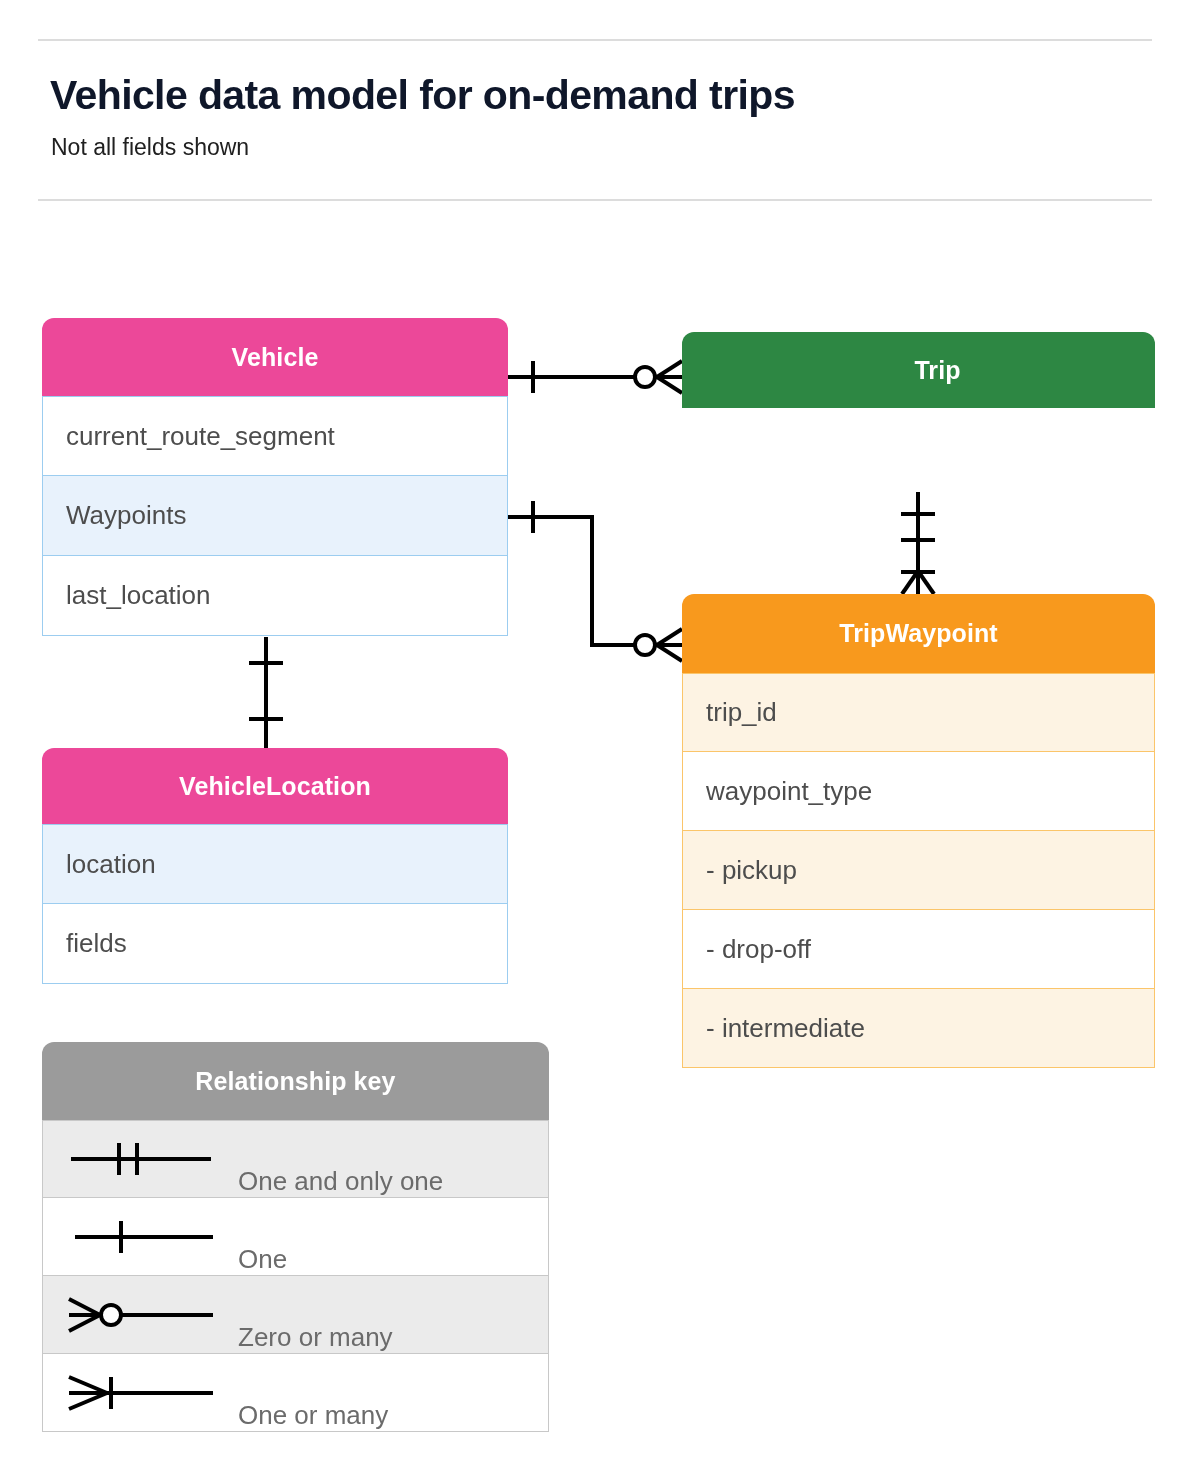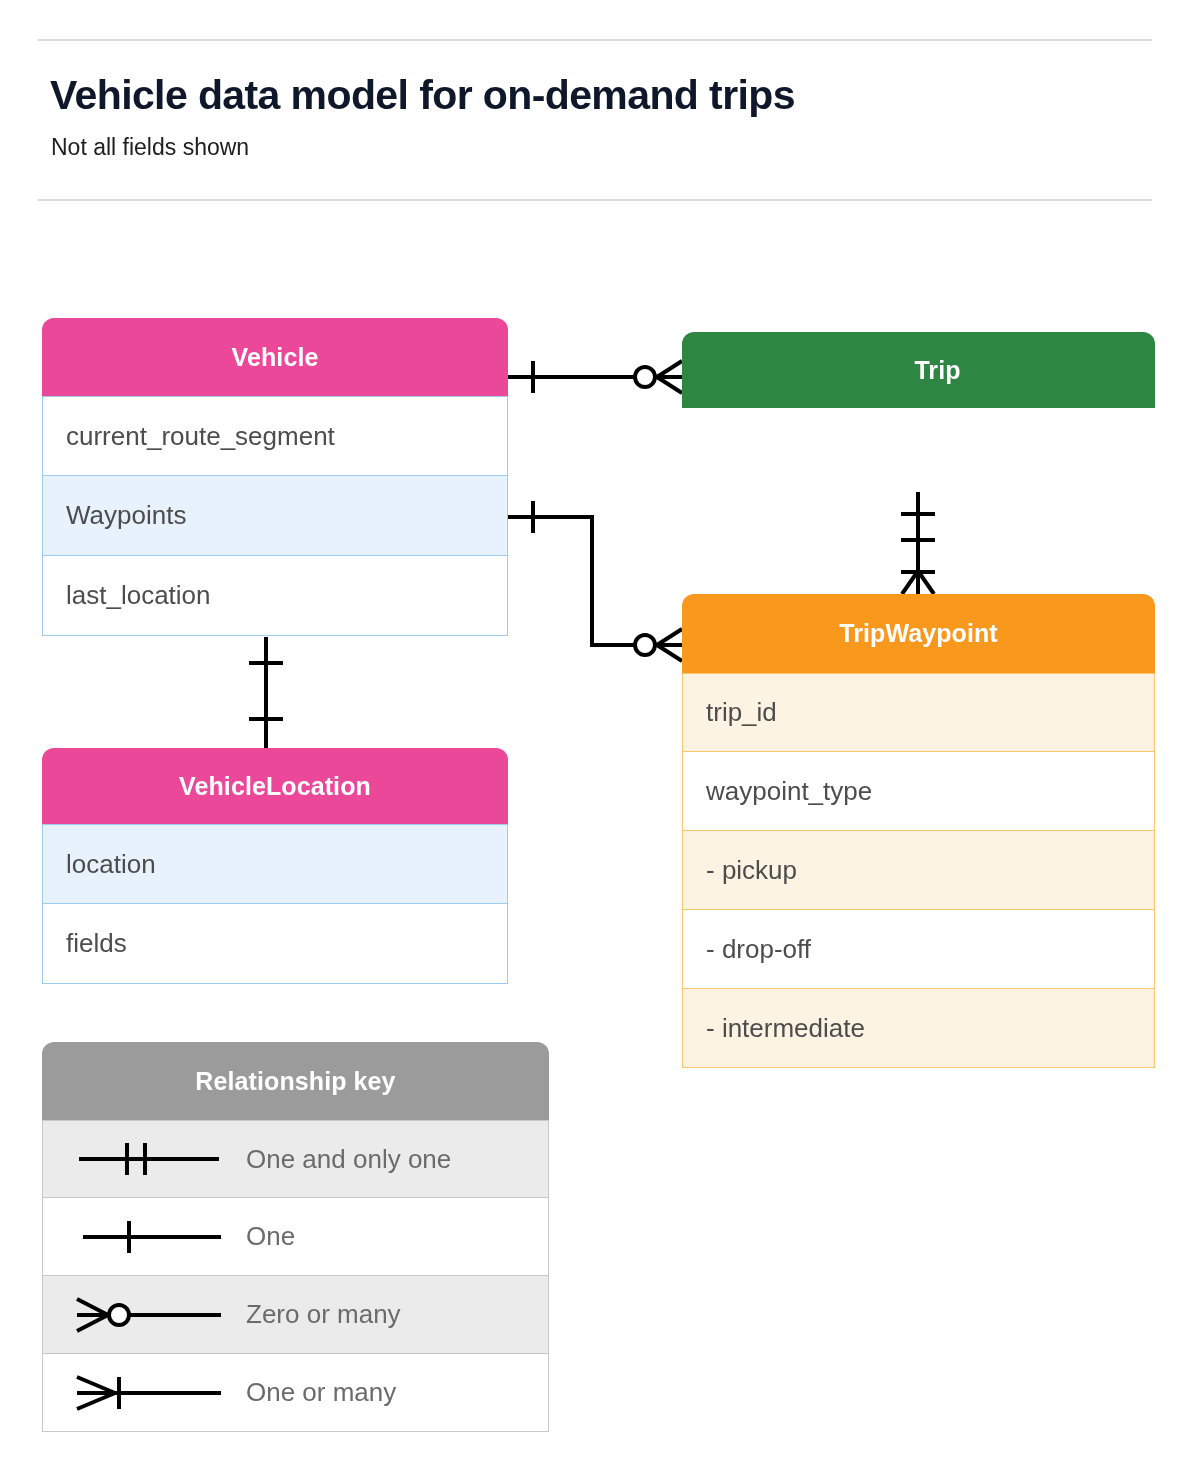--- a/index.html
+++ b/index.html
@@ -111,21 +111,21 @@
   #entity-tripwaypoint   { left: 682px; top: 594px;  width: 473px; }
   #entity-tripwaypoint .entity-header { height: 79px; }
   #entity-tripwaypoint .entity-row    { height: 79px; }
 
   #entity-vehiclelocation{ left: 42px;  top: 748px;  width: 466px; }
   #entity-vehiclelocation .entity-header { height: 76px; }
   #entity-vehiclelocation .entity-row    { height: 80px; }
 
   #legend-box            { left: 42px;  top: 1042px; width: 507px; }
   #legend-box .entity-header { height: 78px; font-size: 25px; }
-  #legend-box .entity-row    { height: 78px; padding-left: 8px; }
+  #legend-box .entity-row    { height: 78px; padding-left: 0; align-items: flex-end; }
 
   .legend-symbol {
     width: 195px;
     flex: 0 0 195px;
     height: 100%;
     display: flex;
     align-items: center;
     justify-content: center;
   }
   .legend-label {

